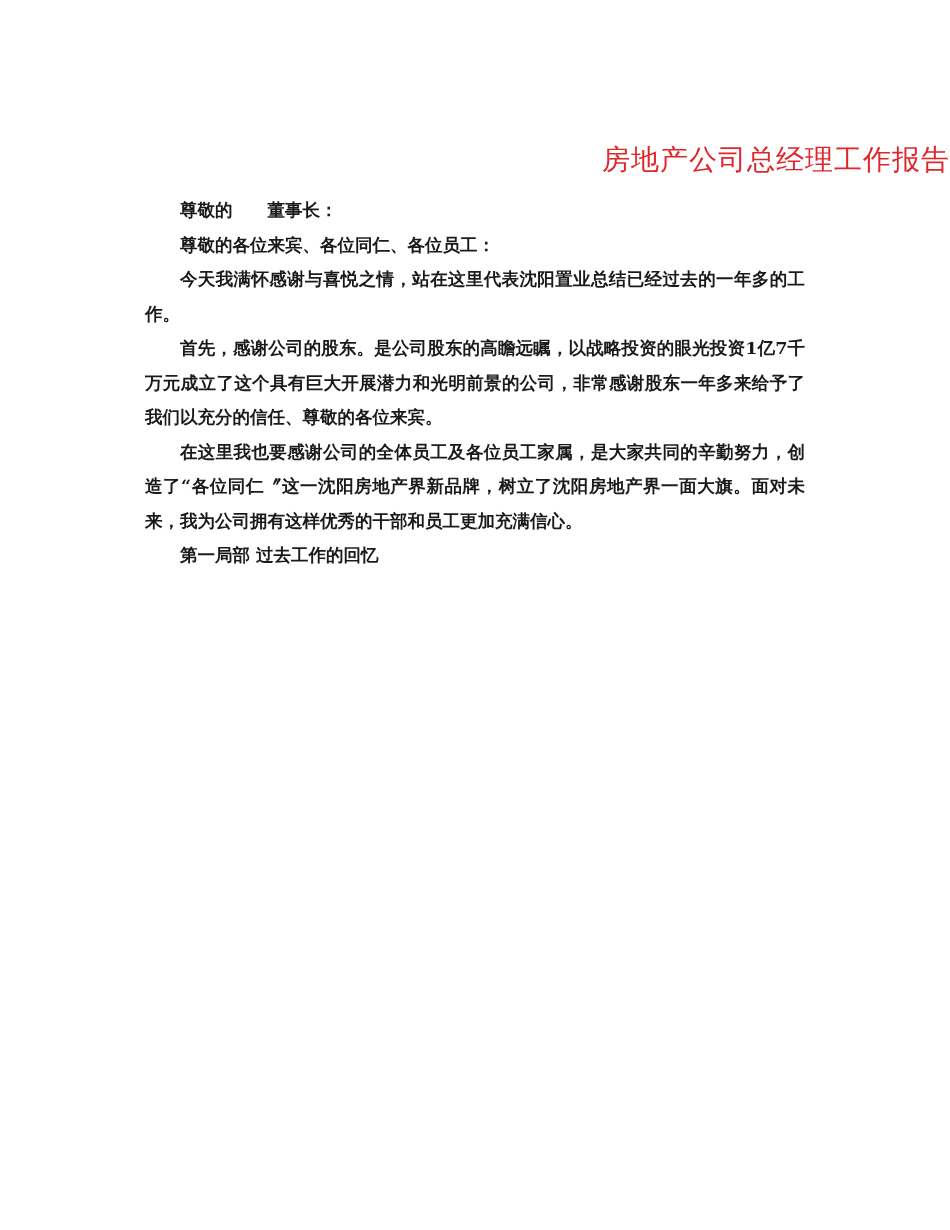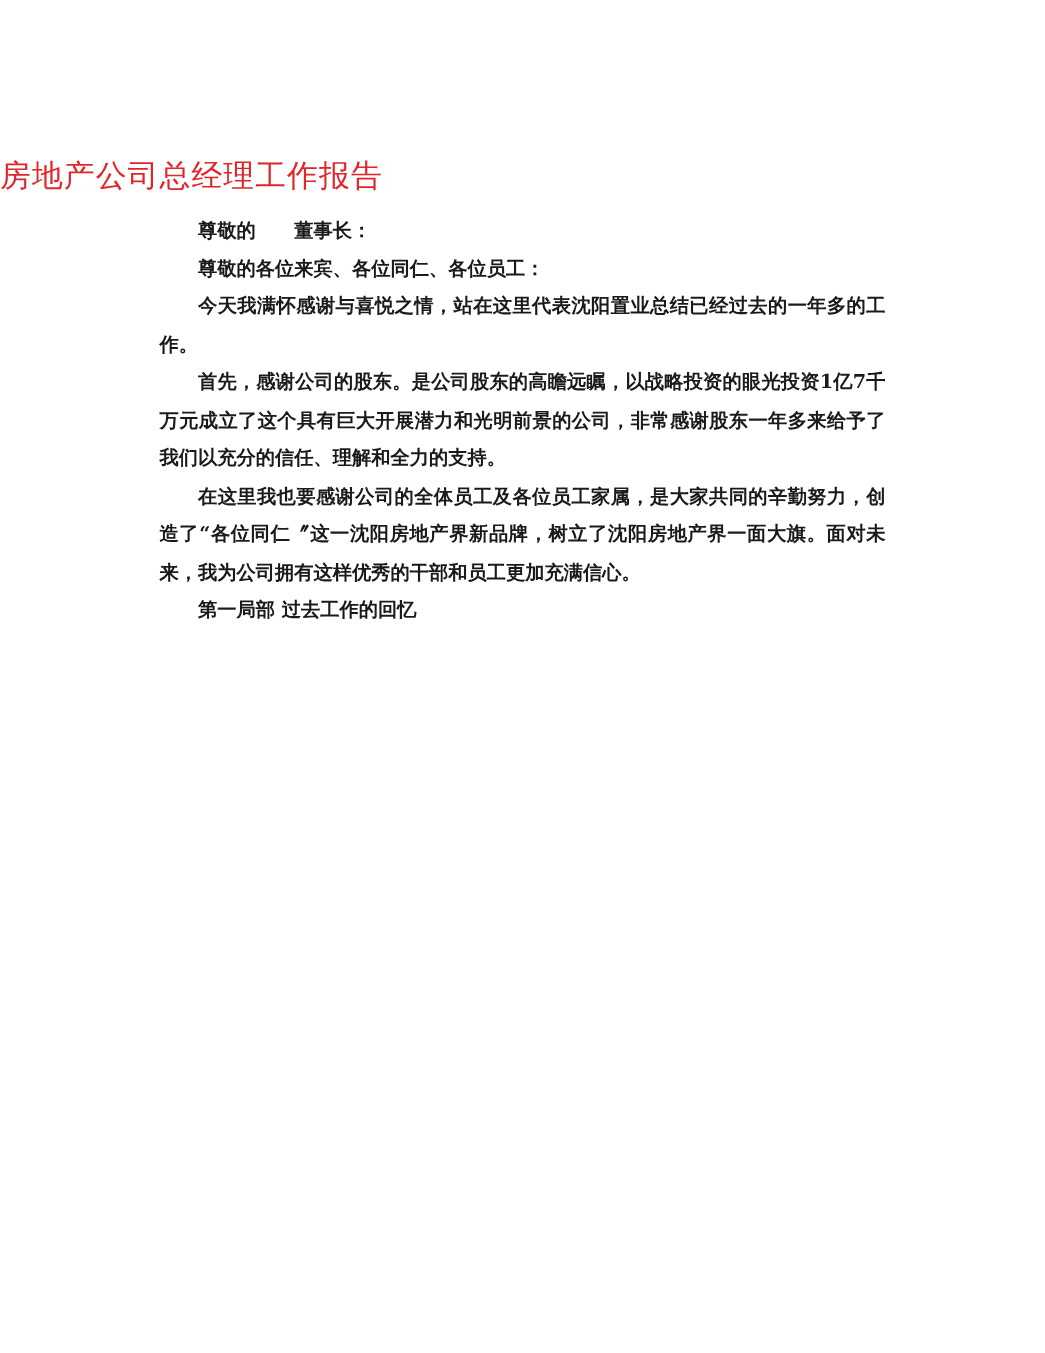--- a/index.html
+++ b/index.html
@@ -18,21 +18,21 @@
     .page {
       position: absolute;
       left: 0; top: 0;
       width: 950px; height: 1230px;
       background: #ffffff;
     }
     .title {
       position: absolute;
       left: 0; right: 0;
       top: 138px;
-      text-align: left;
+      text-align: right;
       font-size: 28px;
       line-height: 44px;
       color: #e0262b;
       letter-spacing: 1px;
       margin: 0;
       font-weight: normal;
     }
     .body {
       position: absolute;
       left: 145px;
@@ -53,17 +53,17 @@
 </head>
 <body>
 
 <div class="page">
   <h1 class="title" style="color: rgb(224, 38, 43);">房地产公司总经理工作报告</h1>
 
   <div class="body">
     <p class="para">尊敬的　　董事长：</p>
     <p class="para">尊敬的各位来宾、各位同仁、各位员工：</p>
     <p class="para">今天我满怀感谢与喜悦之情，站在这里代表沈阳置业总结已经过去的一年多的工作。</p>
-    <p class="para">首先，感谢公司的股东。是公司股东的高瞻远瞩，以战略投资的眼光投资1亿7千万元成立了这个具有巨大开展潜力和光明前景的公司，非常感谢股东一年多来给予了我们以充分的信任、理解和全力的支持。</p>
+    <p class="para">首先，感谢公司的股东。是公司股东的高瞻远瞩，以战略投资的眼光投资1亿7千万元成立了这个具有巨大开展潜力和光明前景的公司，非常感谢股东一年多来给予了我们以充分的信任、尊敬的各位来宾。</p>
     <p class="para">在这里我也要感谢公司的全体员工及各位员工家属，是大家共同的辛勤努力，创造了“各位同仁〞这一沈阳房地产界新品牌，树立了沈阳房地产界一面大旗。面对未来，我为公司拥有这样优秀的干部和员工更加充满信心。</p>
     <p class="para">第一局部 过去工作的回忆</p>
   </div>
 </div>
 
 </body></html>

